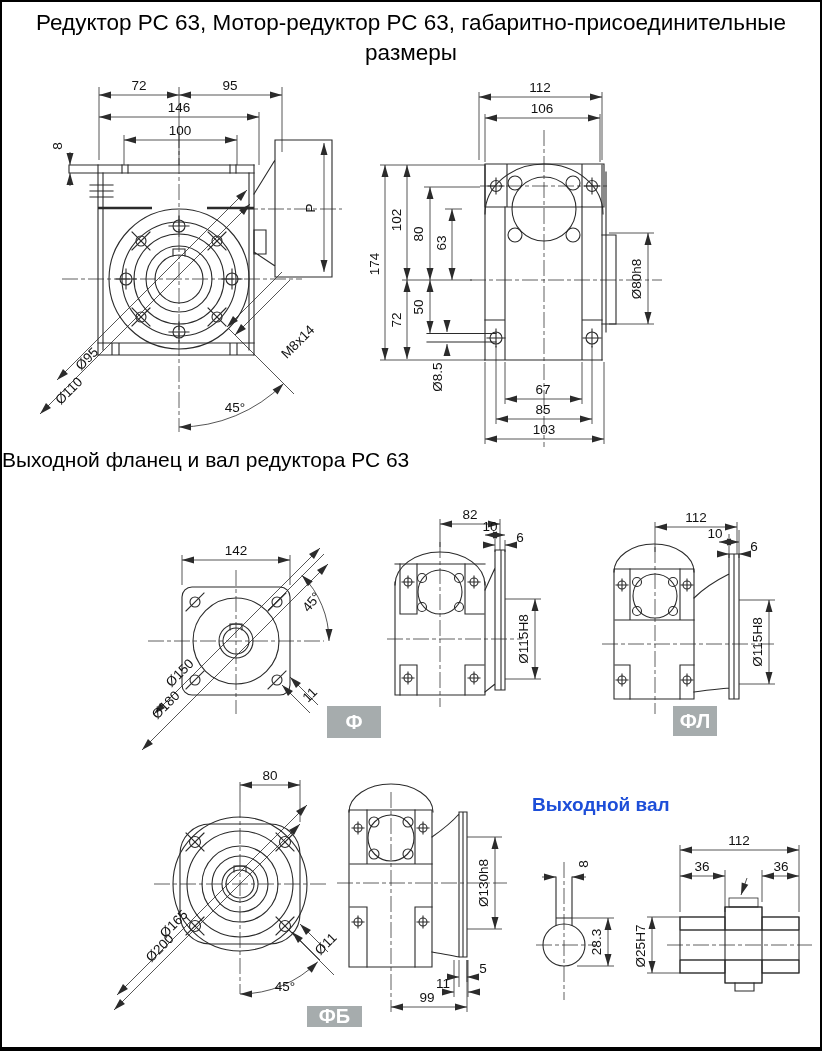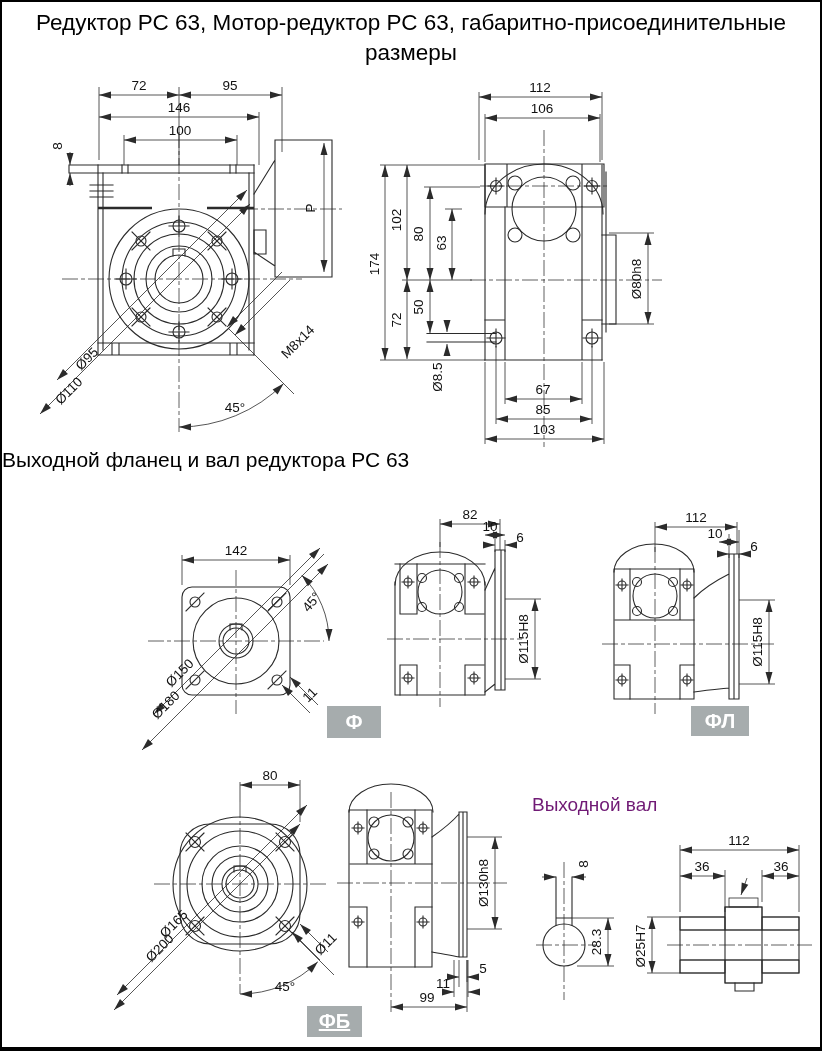--- a/index.html
+++ b/index.html
@@ -3,21 +3,21 @@
 <meta charset="utf-8">
 <style>
   html,body{margin:0;padding:0;background:#e8e8e8;}
   .page{position:relative;width:822px;height:1051px;background:#ffffff;
         border:2px solid #000;border-bottom-width:4px;box-sizing:border-box;
         font-family:"Liberation Sans",sans-serif;overflow:hidden;}
   .main-title{position:absolute;top:6px;left:0;width:100%;text-align:center;
         font-size:22.5px;line-height:1.35;color:#000;}
   .sec-title{position:absolute;top:446px;left:0;width:100%;text-align:left;
         font-size:21px;color:#000;}
-  .shaft-title{position:absolute;top:792px;left:530px;font-size:19px;font-weight:normal;color:#701a75;}
+  .shaft-title{position:absolute;top:792px;left:530px;font-size:19px;font-weight:bold;color:#1d4ed8;}
   .tag{position:absolute;background:#a6acad;color:#fff;font-weight:bold;font-size:20px;
         display:flex;align-items:center;justify-content:center;}
   svg.canvas{position:absolute;left:0;top:0;}
   .ln{stroke:#2b2b2b;stroke-width:1.1;fill:none;stroke-linecap:square;}
   .tn{stroke:#2b2b2b;stroke-width:0.8;fill:none;}
   .thk{stroke:#2b2b2b;stroke-width:2.6;fill:none;}
   .cl{stroke:#2b2b2b;stroke-width:0.75;fill:none;stroke-dasharray:16 3 4 3;}
   text.d{font-family:"Liberation Sans",sans-serif;font-size:13.5px;fill:#111;text-anchor:middle;}
 </style>
 </head>
@@ -380,20 +380,20 @@
       <text class="d" x="779" y="869">36</text>
       <path class="tn" d="M678,915 H645 M678,971 H645"></path>
       <line class="tn" x1="650" y1="915" x2="650" y2="971" marker-start="url(#arS)" marker-end="url(#ar)"></line>
       <text class="d" transform="translate(643,944) rotate(-90)">Ø25H7</text>
     </g>
   </svg>
 
   <div class="tag" style="left:325px;top:704px;width:54px;height:32px;">
     <span>Ф</span>
   </div>
-  <div class="tag" style="left:689px;top:704px;width:58px;height:30px;">
+  <div class="tag" style="left:671px;top:704px;width:44px;height:30px;">
     <span>ФЛ</span>
   </div>
-  <div class="tag" style="left:305px;top:1004px;width:55px;height:31px;text-decoration:underline;">
+  <div class="tag" style="left:305px;top:1004px;width:55px;height:21px;">
     <span>ФБ</span>
   </div>
 
 </div>
 
 </body></html>

